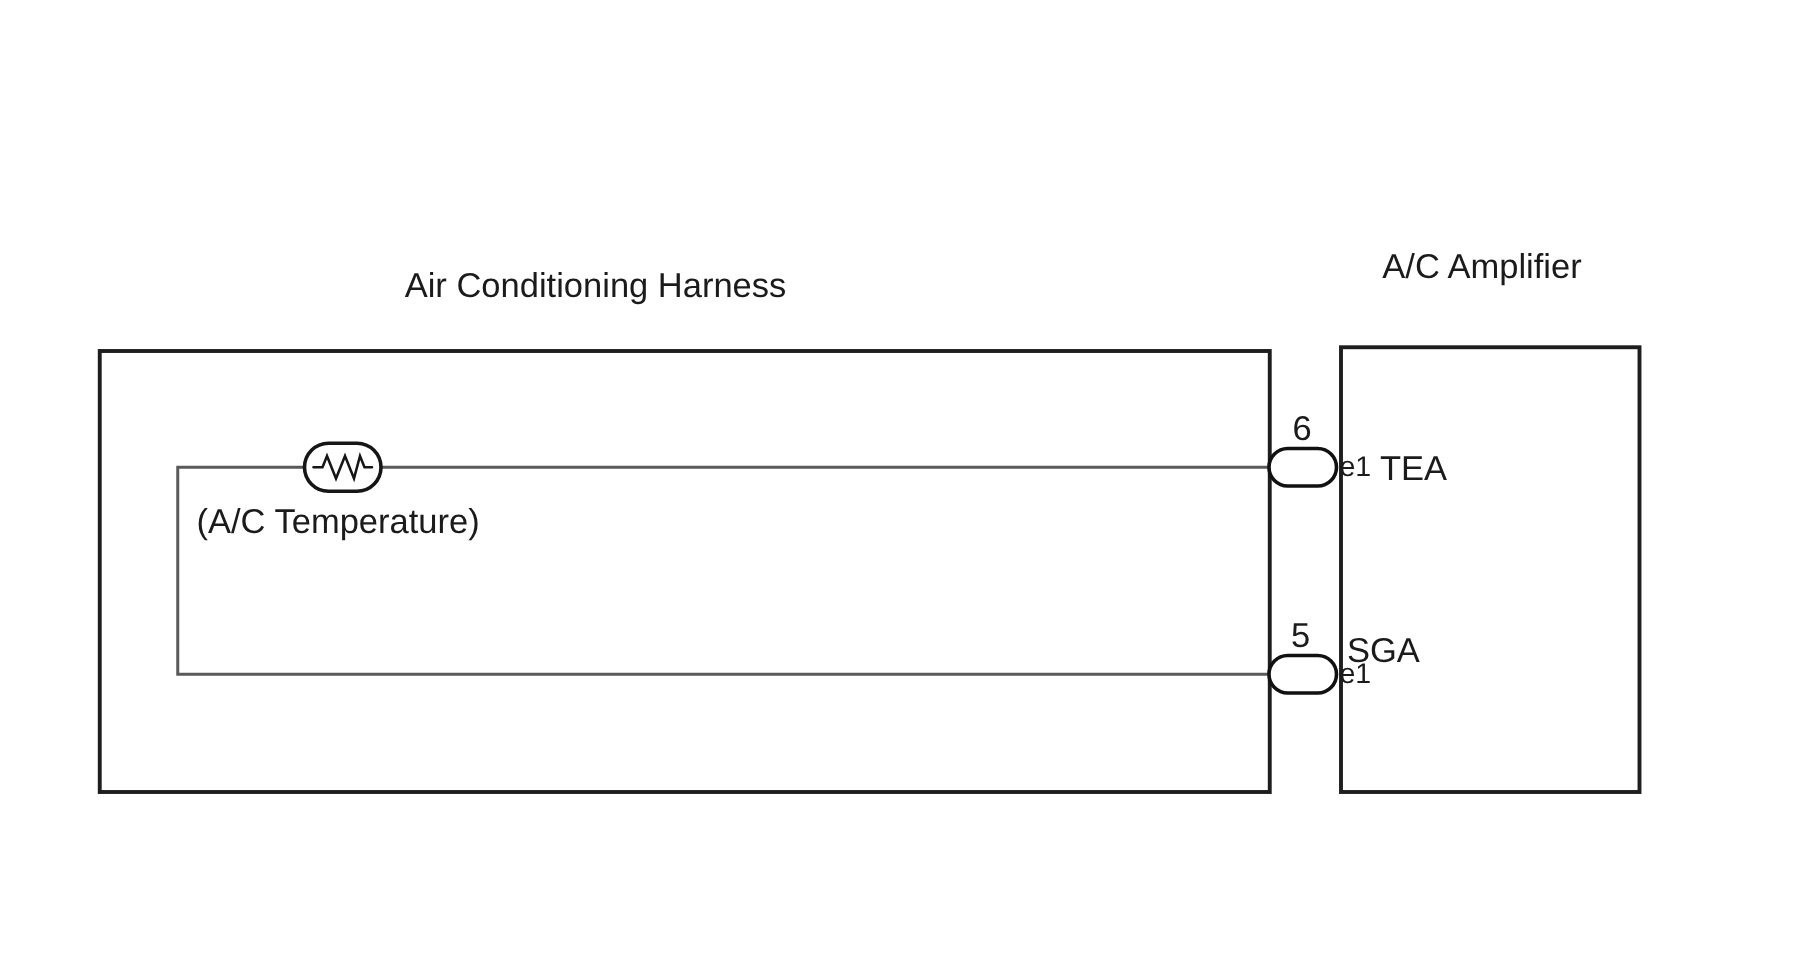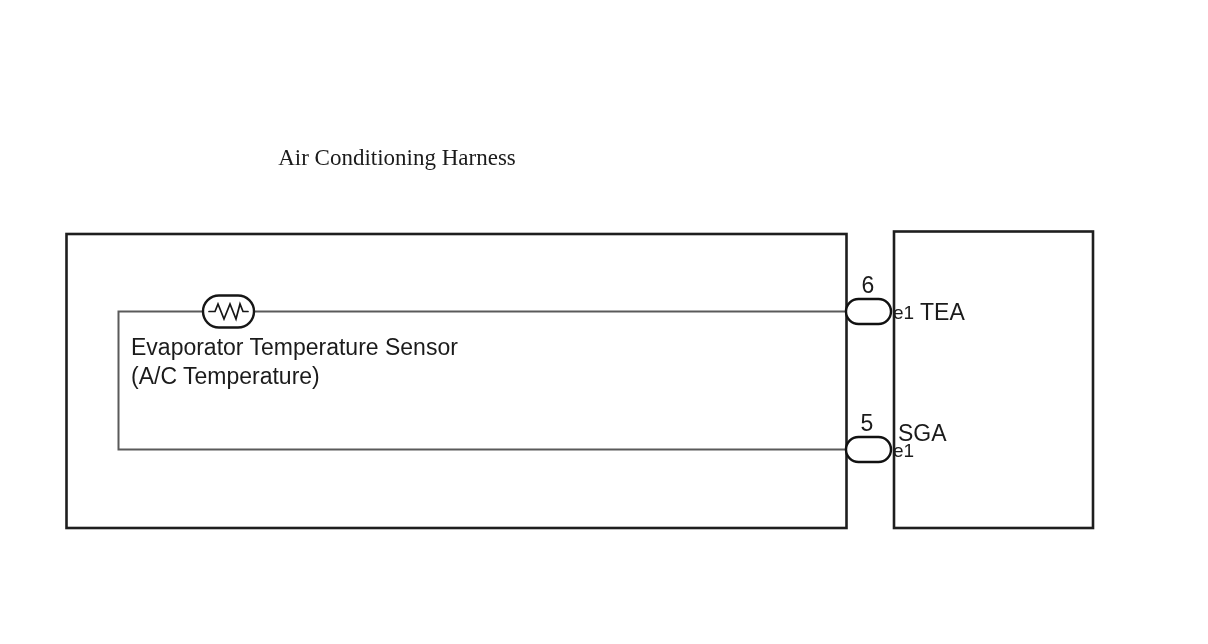--- a/index.html
+++ b/index.html
@@ -66,25 +66,25 @@
     <g>
       <rect x="203" y="295.5" width="51" height="32" rx="16" ry="16" fill="#ffffff" stroke="#161616" stroke-width="2.4"></rect>
       <polyline points="209,311.5 215,311.5 218,304 224,319 230,304 236,319 240,304 243,311.5 248,311.5" fill="none" stroke="#161616" stroke-width="1.7" stroke-linejoin="miter" stroke-linecap="round"></polyline>
     </g>
 
     <rect x="846" y="299" width="45" height="25" rx="12.5" ry="12.5" fill="#ffffff" stroke="#111111" stroke-width="2.4"></rect>
 
     <rect x="846" y="437" width="45" height="25" rx="12.5" ry="12.5" fill="#ffffff" stroke="#111111" stroke-width="2.4"></rect>
   </svg>
 
-  <div class="label section-title" style="left:397px; top:144px;font-family:Liberation Serif, serif;">Air Conditioning Harness</div>
+  <div class="label section-title" style="left:397px; top:176px;">Air Conditioning Harness</div>
 
+  <div class="label section-title" style="left:988px; top:163px;">A/C Amplifier</div>
 
   <div class="label sensor-label" style="left:131px; top:333px;">
-    <div>Evaporator Temperature Sensor</div>
     <div>(A/C Temperature)</div>
   </div>
 
   <div class="label pin-number" style="left:868px; top:271px;">6</div>
   <div class="label connector-id" style="left:868.5px; top:312px;">e1</div>
   <div class="label pin-signal" style="left:920px; top:299px;">TEA</div>
 
   <div class="label pin-number" style="left:867px; top:409px;">5</div>
   <div class="label connector-id" style="left:868.5px; top:450px;">e1</div>
   <div class="label pin-signal" style="left:898px; top:420px;">SGA</div>

